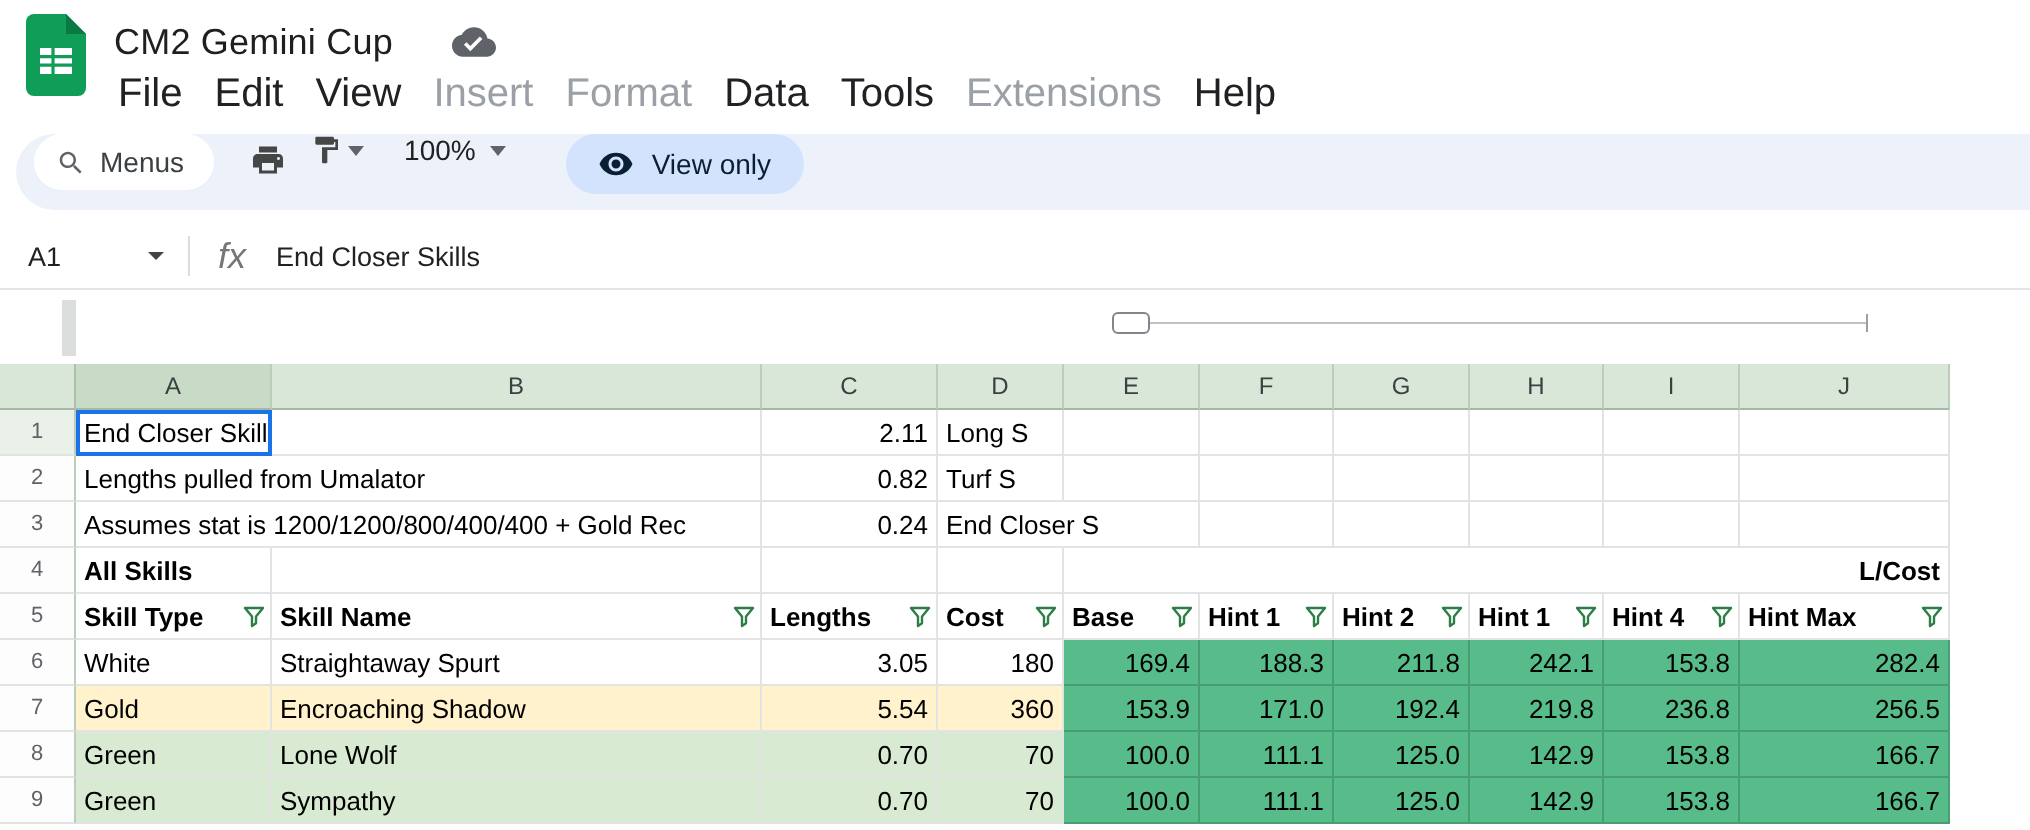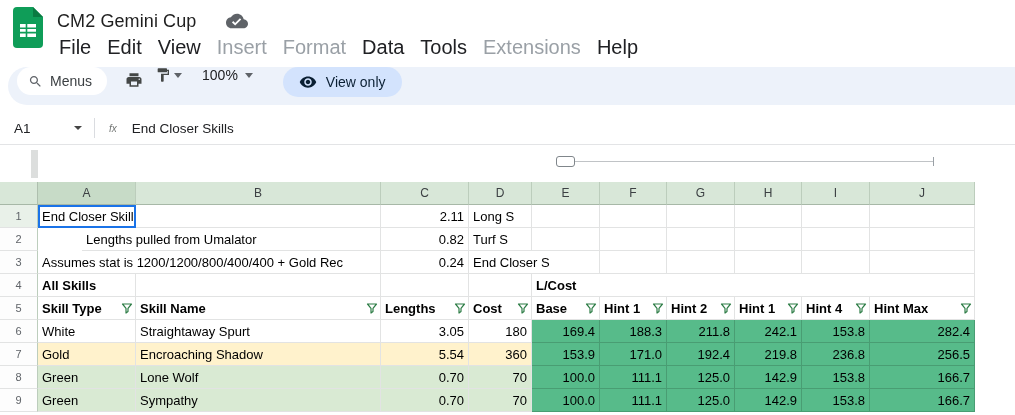--- a/index.html
+++ b/index.html
@@ -35,21 +35,21 @@
     font-family:inherit;cursor:pointer}
 
   
   .formula-bar{position:absolute;left:0;top:112px;width:1015px;height:33px;
     border-bottom:1px solid #e3e4e6;display:flex;align-items:center;background:#fff}
   .name-box{width:92px;display:flex;align-items:center;justify-content:space-between;
     padding:0 10px 0 14px;font-size:13.5px;color:#202124;cursor:pointer}
   .nb-caret{width:0;height:0;border-left:4px solid transparent;border-right:4px solid transparent;
     border-top:4.5px solid #444}
   .fb-divider{width:1px;height:20px;background:#dadce0;margin-left:2px}
-  .fx{margin-left:14px;font-size:10px;font-style:italic;color:#747775}
+  .fx{margin-left:14px;font-size:18px;font-style:italic;color:#747775}
   .formula-content{margin-left:15px;font-size:13.5px;color:#202124;white-space:nowrap}
 
   
   .sheet{position:absolute;left:0;top:146px;width:1015px;height:269px;background:#fff}
   .corner-notch{position:absolute;left:31px;top:4px;width:7px;height:28px;background:#dcdedd}
   .hscroll{position:absolute;left:556px;top:9px;width:378px;height:13px}
   .hscroll .track{position:absolute;left:2px;right:1px;top:6px;height:1px;background:#c0c3c6}
   .hscroll .end-tick{position:absolute;right:0;top:2px;width:1px;height:9px;background:#9aa0a6}
   .hscroll .handle{position:absolute;left:0;top:1px;width:19px;height:11px;background:#fff;
     border:1.5px solid #80868b;border-radius:3px}
@@ -60,21 +60,21 @@
   .corner{background:var(--header-tint,#d8e7d8);border-right-color:#aebfae;border-bottom-color:#a7b8a7}
   .ch{background:var(--header-tint,#d8e7d8);justify-content:center;font-size:12px;color:#3c4043;
     border-right-color:#bccdbc;border-bottom-color:#a7b8a7;cursor:pointer}
   .ch.active{background:var(--header-tint-active,#c7dbc7)}
   .rh{background:#fdfdfd;justify-content:center;font-size:11px;color:#5f6368;
     border-right-color:#bccdbc;cursor:pointer}
   .rh.active{background:#e9f1e9}
   .cell{padding:0 4px;white-space:nowrap;cursor:cell}
   .ct{white-space:nowrap}
   .al-r{justify-content:flex-end}
-  .al-c{justify-content:flex-start}
+  .al-c{justify-content:flex-end}
   .b{font-weight:700}
   .bg-green{background:var(--green-strong,#57bb8a);
     border-right-color:rgba(0,0,0,.16);border-bottom-color:rgba(0,0,0,.16)}
   .bg-yellow{background:var(--yellow-row,#fff2cc)}
   .bg-lightgreen{background:var(--green-row,#d9ead3)}
   .selected{outline:2px solid var(--selection,#1a73e8);outline-offset:-2px}
   .has-filter{position:relative;padding-right:17px}
   .filter-btn{position:absolute;right:2px;top:50%;transform:translateY(-50%);display:flex;cursor:pointer}
 </style>
 </head>
@@ -208,21 +208,21 @@
         <div class="gcell cell">
           <span class="ct"></span>
         </div>
         <div class="gcell cell">
           <span class="ct"></span>
         </div>
         <div class="gcell cell">
           <span class="ct"></span>
         </div>
         <div class="gcell rh">2</div>
-        <div class="gcell cell" style="grid-column: span 2; margin-left: 44px;">
+        <div class="gcell cell" style="grid-column: span 2;">
           <span class="ct">Lengths pulled from Umalator</span>
         </div>
         <div class="gcell cell al-r">
           <span class="ct">0.82</span>
         </div>
         <div class="gcell cell">
           <span class="ct">Turf S</span>
         </div>
         <div class="gcell cell">
           <span class="ct"></span>

